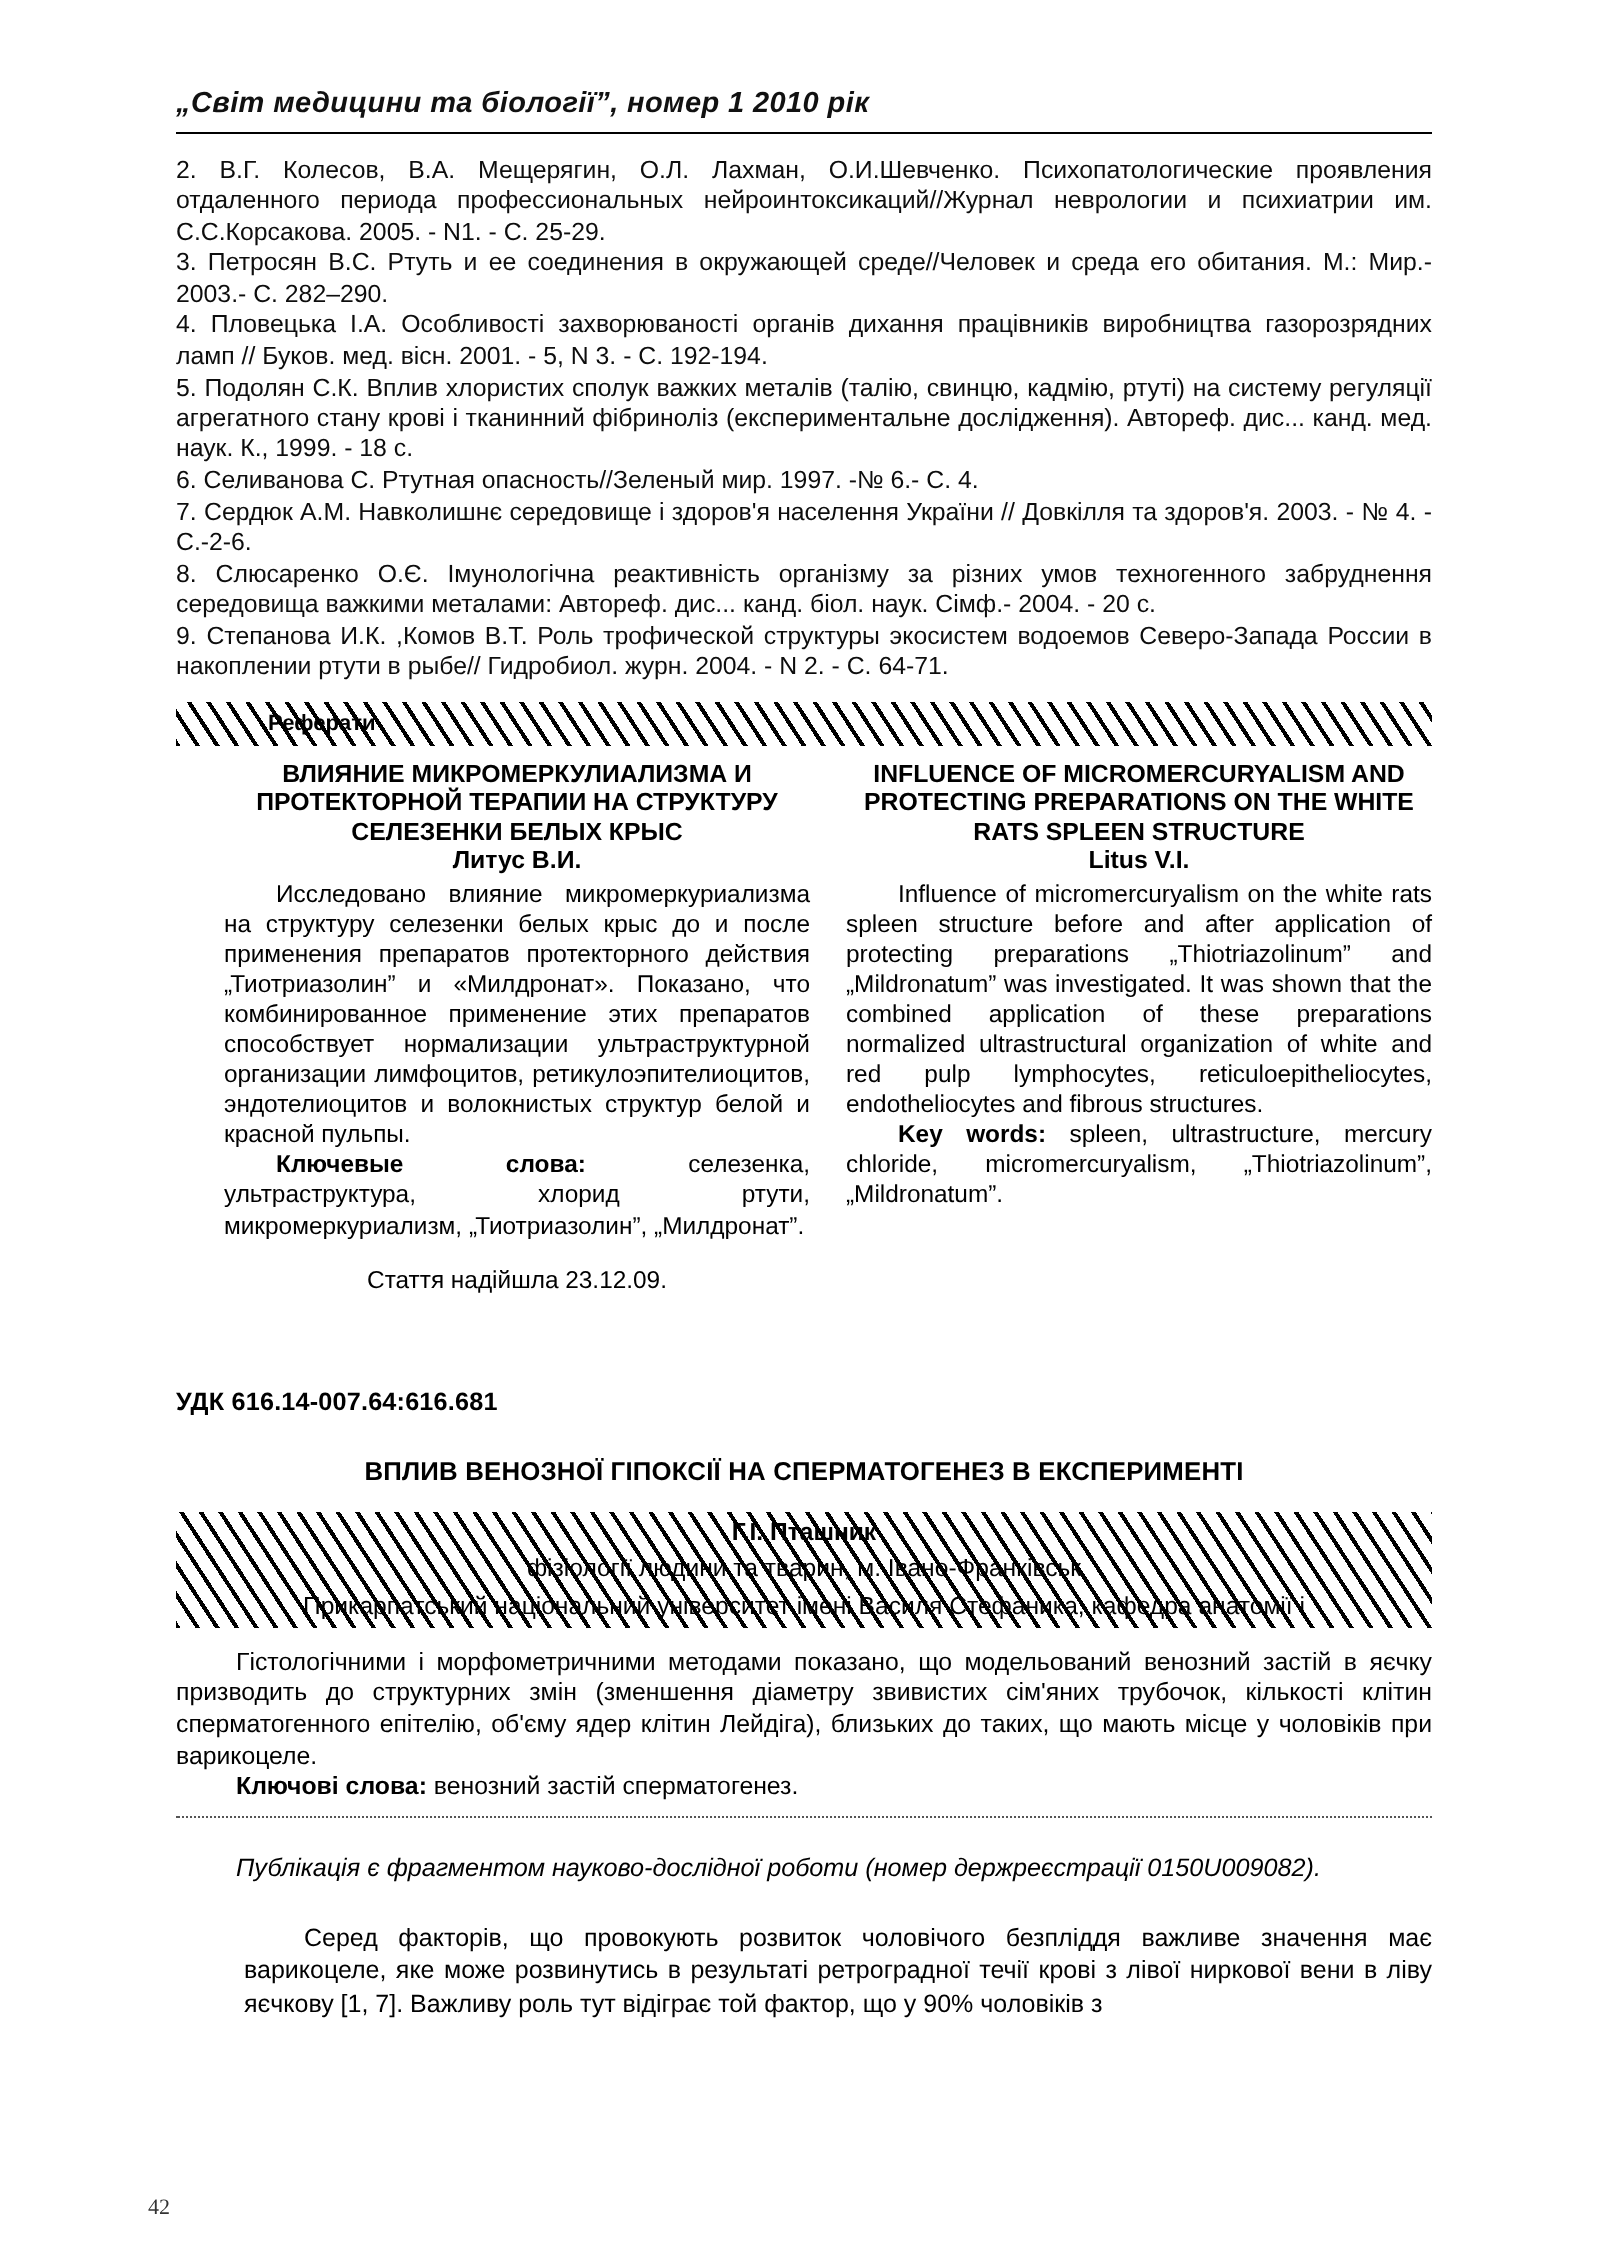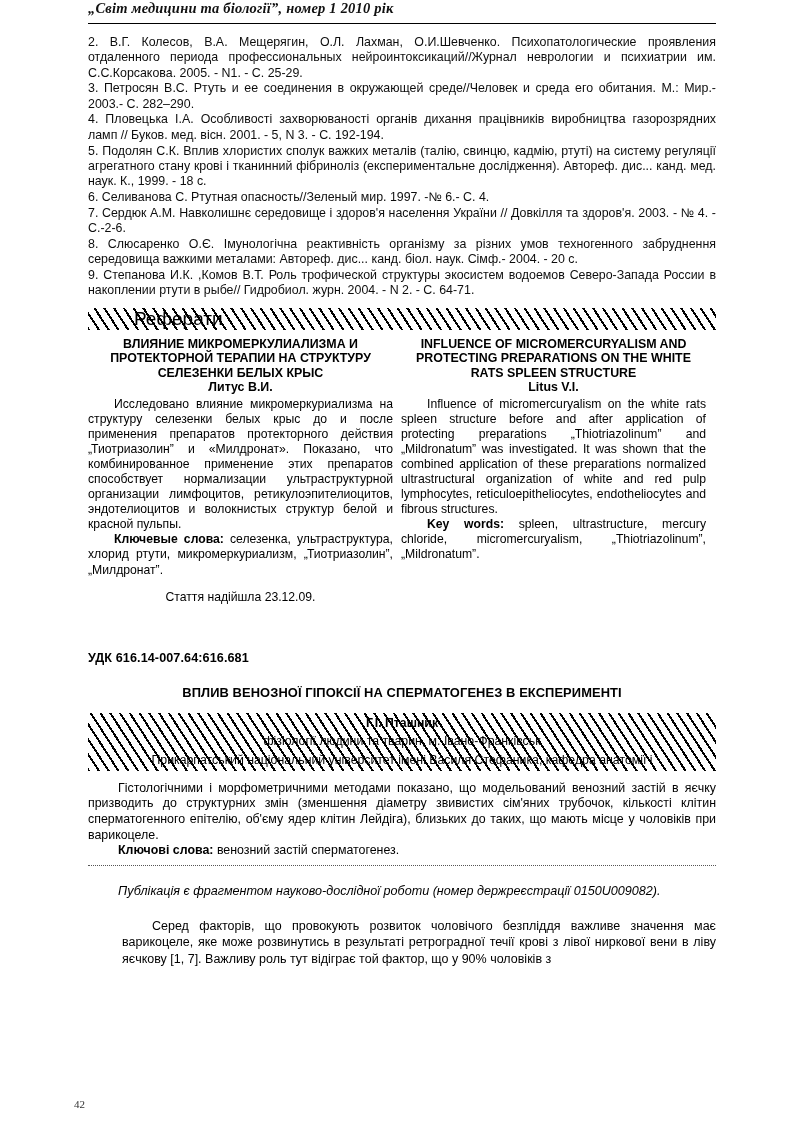--- a/index.html
+++ b/index.html
@@ -21,21 +21,22 @@
   }
   .content {
     position: absolute;
     left: 88px;
     top: 0;
     width: 628px;
   }
 
   
   .runhead {
-    font-family: Liberation Serif, serif;
+    padding-top: 44px;
+    font-family: Liberation Sans, sans-serif;
     font-weight: bold;
     font-style: italic;
     font-size: 14.5px;
     letter-spacing: 0.2px;
     color: #111;
   }
   .runhead-rule {
     margin-top: 6px;
     border-bottom: 1.6px solid #000;
   }
@@ -74,30 +75,31 @@
   .hatch-inner {
     position: relative;
     z-index: 1;
   }
   .band-referaty {
     height: 22px;
     line-height: 22px;
   }
   .band-referaty .hatch-inner {
     padding-left: 46px;
-    font-size: 19px;
-    font-weight: normal;
+    font-size: 11px;
+    font-weight: bold;
     color: #000;
   }
 
   
   .abstracts {
     display: flex;
-    gap: 8px;
+    gap: 18px;
     margin-top: 7px;
+    margin-left: 24px;
   }
   .abs-col {
     width: 305px;
     font-size: 12.2px;
     line-height: 15.1px;
   }
   .abs-title {
     text-align: center;
     font-weight: bold;
     font-size: 12.4px;

